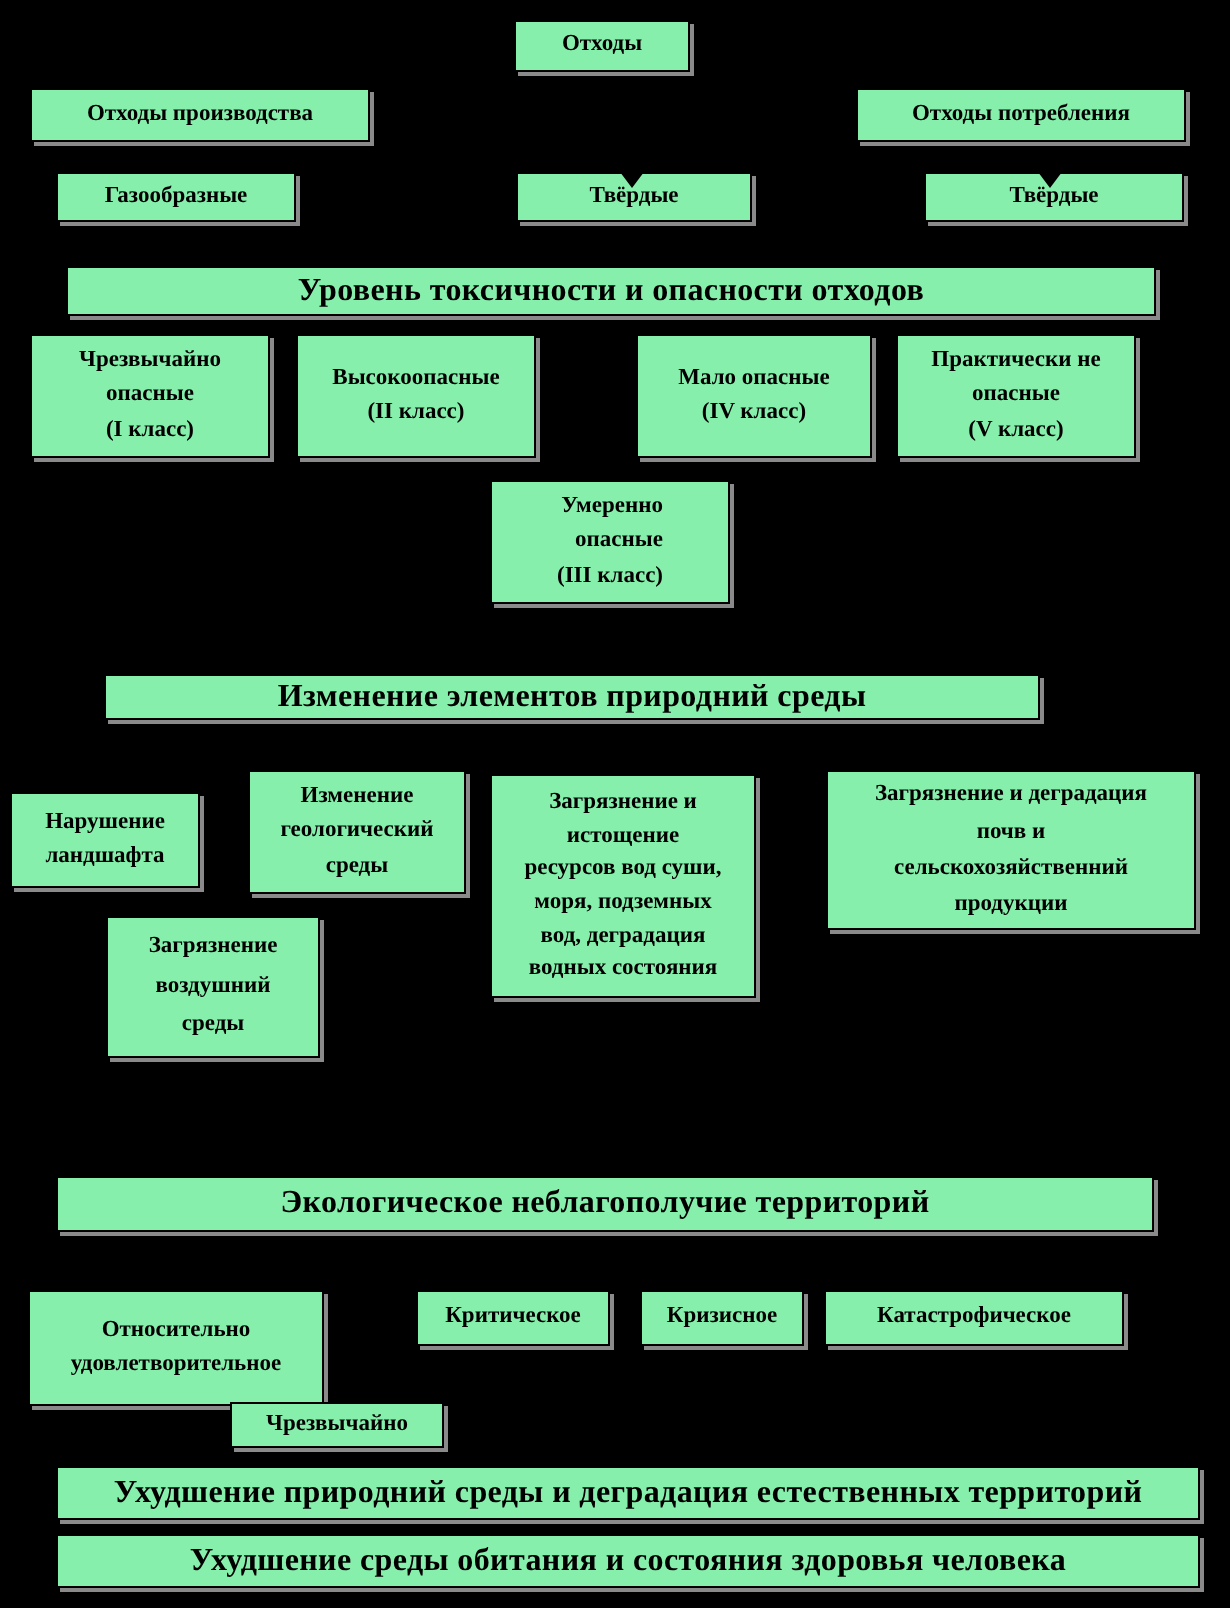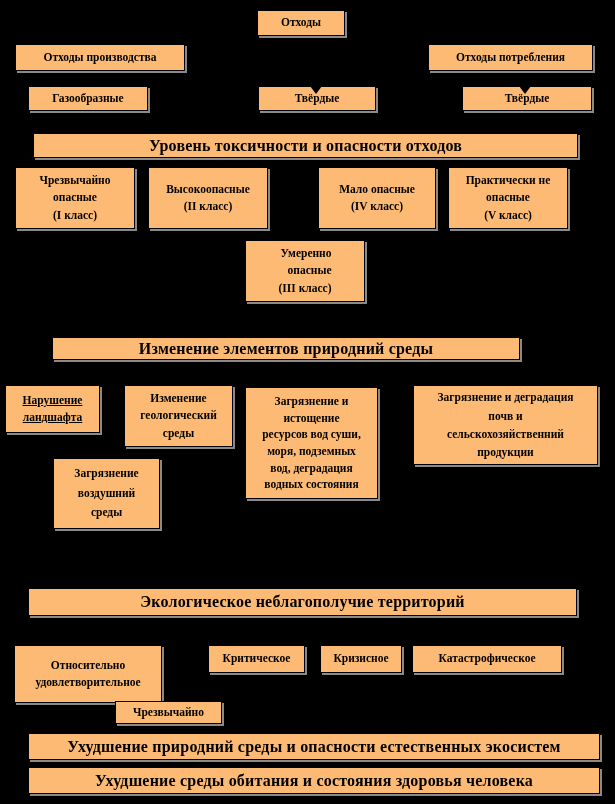--- a/index.html
+++ b/index.html
@@ -6,21 +6,21 @@
   #canvas {
     position: relative;
     width: 615px;
     height: 804px;
     background: #000000;
     font-family: "Liberation Serif", "DejaVu Serif", serif;
     overflow: hidden;
   }
   .box {
     position: absolute;
-    background: #fdba74;
+    background: #86efac;
     border: 1px solid #000000;
     box-shadow: 2px 2px 0 #8a8a8a;
     color: #000000;
     font-weight: bold;
     font-size: 11.5px;
     line-height: 1.5;
     display: flex;
     align-items: center;
     justify-content: center;
     text-align: center;
@@ -45,21 +45,21 @@
   #n-gaseous      { left:28px;  top:86px;  width:120px; height:25px; }
   #n-liquid       { left:258px; top:86px;  width:118px; height:25px; }
   #n-solid        { left:462px; top:86px;  width:130px; height:25px; }
   #n-bar-toxicity { left:33px;  top:133px; width:545px; height:25px; }
   #n-class1       { left:15px;  top:167px; width:120px; height:62px; }
   #n-class2       { left:148px; top:167px; width:120px; height:62px; }
   #n-class4       { left:318px; top:167px; width:118px; height:62px; }
   #n-class5       { left:448px; top:167px; width:120px; height:62px; }
   #n-class3       { left:245px; top:240px; width:120px; height:62px;text-align:right; }
   #n-bar-env      { left:52px;  top:337px; width:468px; height:23px; }
-  #n-landscape    { left:5px;   top:385px; width:95px;  height:48px;text-decoration:underline; }
+  #n-landscape    { left:5px;   top:396px; width:95px;  height:48px; }
   #n-geo          { left:124px; top:385px; width:109px; height:62px; }
   #n-water        { left:245px; top:387px; width:133px; height:112px; line-height:1.45; }
   #n-soil         { left:413px; top:385px; width:185px; height:80px;  line-height:1.6; }
   #n-air          { left:53px;  top:458px; width:107px; height:71px;  line-height:1.7; }
   #n-flora        { left:390px; top:470px; width:168px; height:114px; line-height:1.75; }
   #n-bar-ecology  { left:28px;  top:588px; width:549px; height:28px; }
   #n-satisfactory { left:14px;  top:645px; width:148px; height:58px; }
   #n-critical     { left:208px; top:645px; width:97px;  height:28px; }
   #n-crisis       { left:320px; top:645px; width:82px;  height:28px; }
   #n-catastrophic { left:412px; top:645px; width:150px; height:28px; }
@@ -126,16 +126,16 @@
 
   <div class="box bar" id="n-bar-ecology">Экологическое неблагополучие территорий</div>
 
   <div class="box" id="n-satisfactory">Относительно
 удовлетворительное</div>
   <div class="box" id="n-critical">Критическое</div>
   <div class="box" id="n-crisis">Кризисное</div>
   <div class="box" id="n-catastrophic">Катастрофическое</div>
   <div class="box" id="n-tense">Чрезвычайно</div>
 
-  <div class="box bar" id="n-bar-degradation">Ухудшение  природний среды и опасности естественных  экосистем</div>
+  <div class="box bar" id="n-bar-degradation">Ухудшение  природний среды и деградация естественных  территорий</div>
   <div class="box bar" id="n-bar-health">Ухудшение  среды обитания и состояния здоровья человека</div>
 
 </div>
 
 </body></html>

